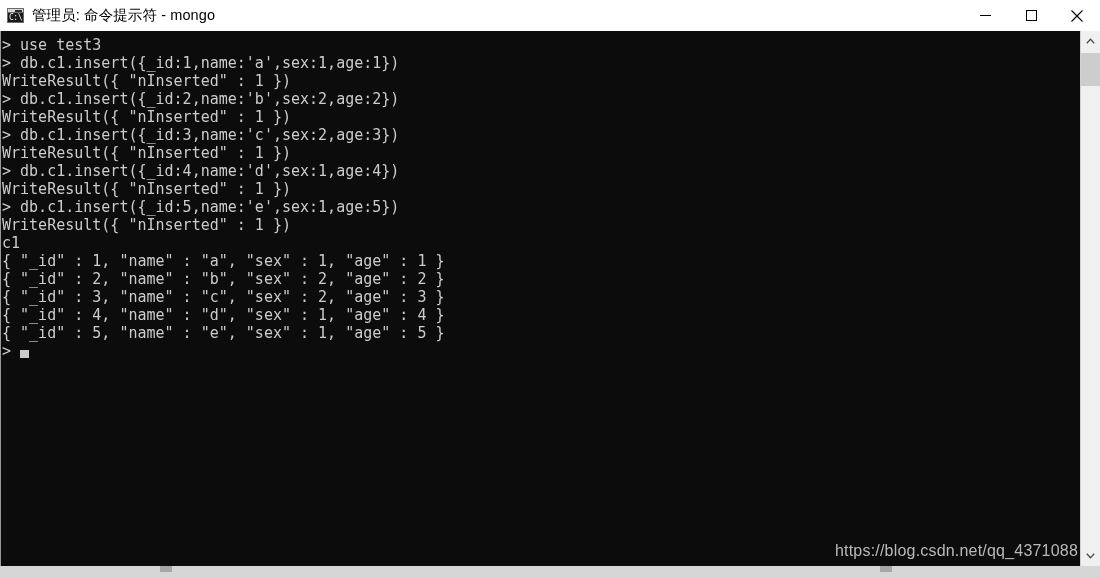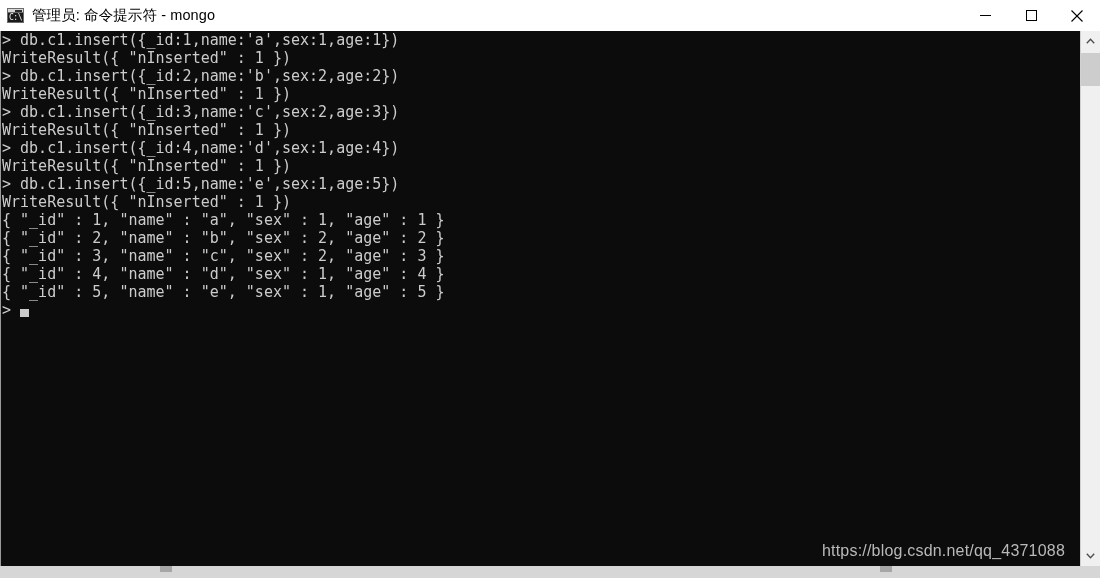--- a/index.html
+++ b/index.html
@@ -150,21 +150,21 @@
     width: 9px;
     height: 8px;
     background: #cccccc;
     margin-left: 9px;
     margin-top: 5px;
   }
 
   
   .watermark {
     position: absolute;
-    right: 15px;
+    right: 2px;
     bottom: 6px;
     font-family: "Liberation Sans", sans-serif;
     font-size: 16px;
     color: #b9b9b9;
     white-space: nowrap;
     letter-spacing: 0.2px;
   }
 
   
   .vscroll {
@@ -247,30 +247,32 @@
           <line x1="11.5" y1="0.5" x2="0.5" y2="11.5" stroke="#000" stroke-width="1.1"></line>
         </svg>
       </button>
     </div>
   </div>
 
   <div class="console-area">
 
     <div class="console-text">
       <div id="lines-host">
+          <div class="term-line first">&gt; use test3</div>
           <div class="term-line">&gt; db.c1.insert({_id:1,name:'a',sex:1,age:1})</div>
           <div class="term-line">WriteResult({ "nInserted" : 1 })</div>
           <div class="term-line">&gt; db.c1.insert({_id:2,name:'b',sex:2,age:2})</div>
           <div class="term-line">WriteResult({ "nInserted" : 1 })</div>
           <div class="term-line">&gt; db.c1.insert({_id:3,name:'c',sex:2,age:3})</div>
           <div class="term-line">WriteResult({ "nInserted" : 1 })</div>
           <div class="term-line">&gt; db.c1.insert({_id:4,name:'d',sex:1,age:4})</div>
           <div class="term-line">WriteResult({ "nInserted" : 1 })</div>
           <div class="term-line">&gt; db.c1.insert({_id:5,name:'e',sex:1,age:5})</div>
           <div class="term-line">WriteResult({ "nInserted" : 1 })</div>
+          <div class="term-line">c1</div>
           <div class="term-line">{ "_id" : 1, "name" : "a", "sex" : 1, "age" : 1 }</div>
           <div class="term-line">{ "_id" : 2, "name" : "b", "sex" : 2, "age" : 2 }</div>
           <div class="term-line">{ "_id" : 3, "name" : "c", "sex" : 2, "age" : 3 }</div>
           <div class="term-line">{ "_id" : 4, "name" : "d", "sex" : 1, "age" : 4 }</div>
           <div class="term-line">{ "_id" : 5, "name" : "e", "sex" : 1, "age" : 5 }</div>
         </div>
 
       <div class="cursor-line">
         <span>&gt;</span>
         <span class="cursor-block"></span>

